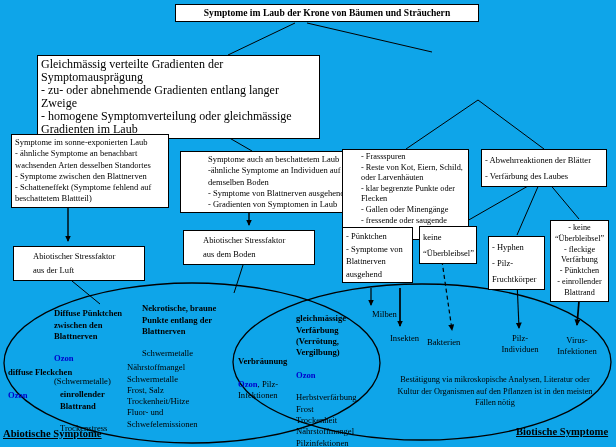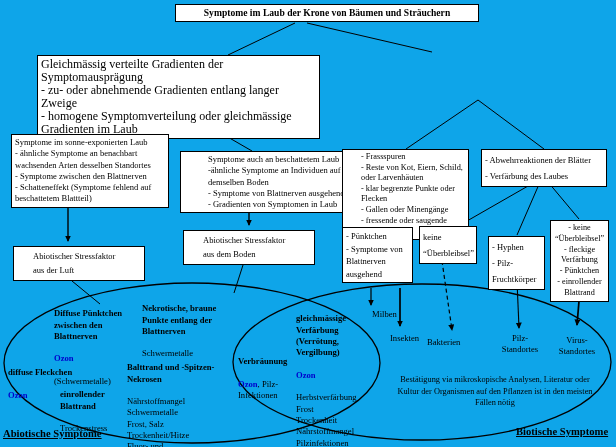--- a/index.html
+++ b/index.html
@@ -130,22 +130,20 @@
   </div>
 
   <div class="eg" style="left:142px;top:292px;">
     <div class="h">Nekrotische, braune
 Punkte entlang der
 Blattnerven</div>
     <div class="plain">Schwermetalle</div>
   </div>
 
   <div class="eg" style="left:127px;top:351px;">
-    <div class="h">Balttrand und -Spitzen-
-Nekrosen</div>
     <div class="plain">Nährstoffmangel
 Schwermetalle
 Frost, Salz
 Trockenheit/Hitze
 Fluor- und
 Schwefelemissionen</div>
   </div>
 
   <div class="eg" style="left:238px;top:345px;">
     <div class="h">Verbräunung</div>
@@ -163,23 +161,23 @@
 Frost
 Trockenheit
 Nährstoffmangel
 Pilzinfektionen</div>
   </div>
 
   <div class="lbl" style="left:372px;top:309px;">Milben</div>
   <div class="lbl" style="left:390px;top:333px;">Insekten</div>
   <div class="lbl" style="left:427px;top:337px;">Bakterien</div>
   <div class="lbl ctr" style="left:489px;top:333px;width:62px;">Pilz-
-Standortes</div>
+Individuen</div>
   <div class="lbl ctr" style="left:545px;top:335px;width:64px;">Virus-
-Standortes</div>
+Infektionen</div>
 
   <div class="note" style="left:381px;top:374px;width:228px;">Bestätigung via mikroskopische Analysen, Literatur oder
 Kultur der Organismen auf den Pflanzen ist in den meisten
 Fällen nötig</div>
 
   <div class="biglbl" style="left:3px;top:428px;">Abiotische Symptome</div>
   <div class="biglbl" style="left:516px;top:426px;">Biotische Symptome</div>
 
 </div>
 

